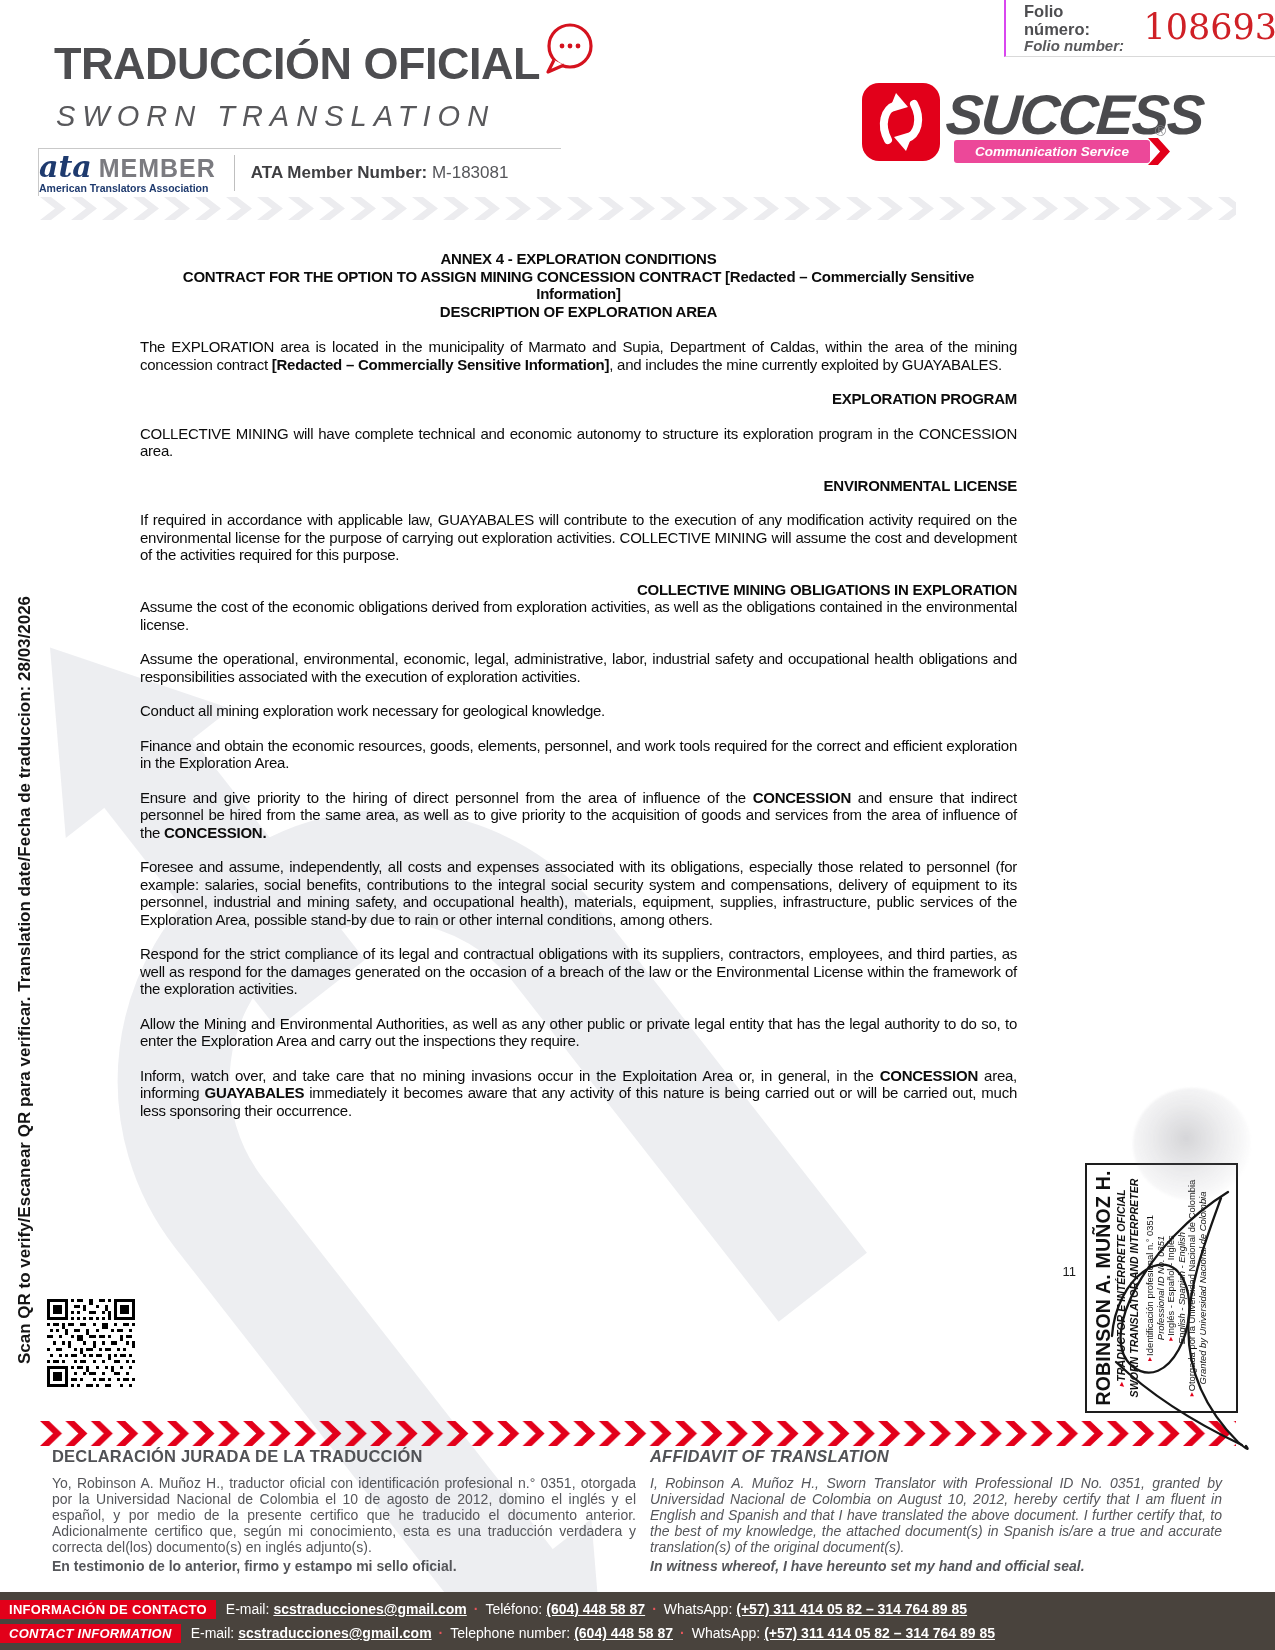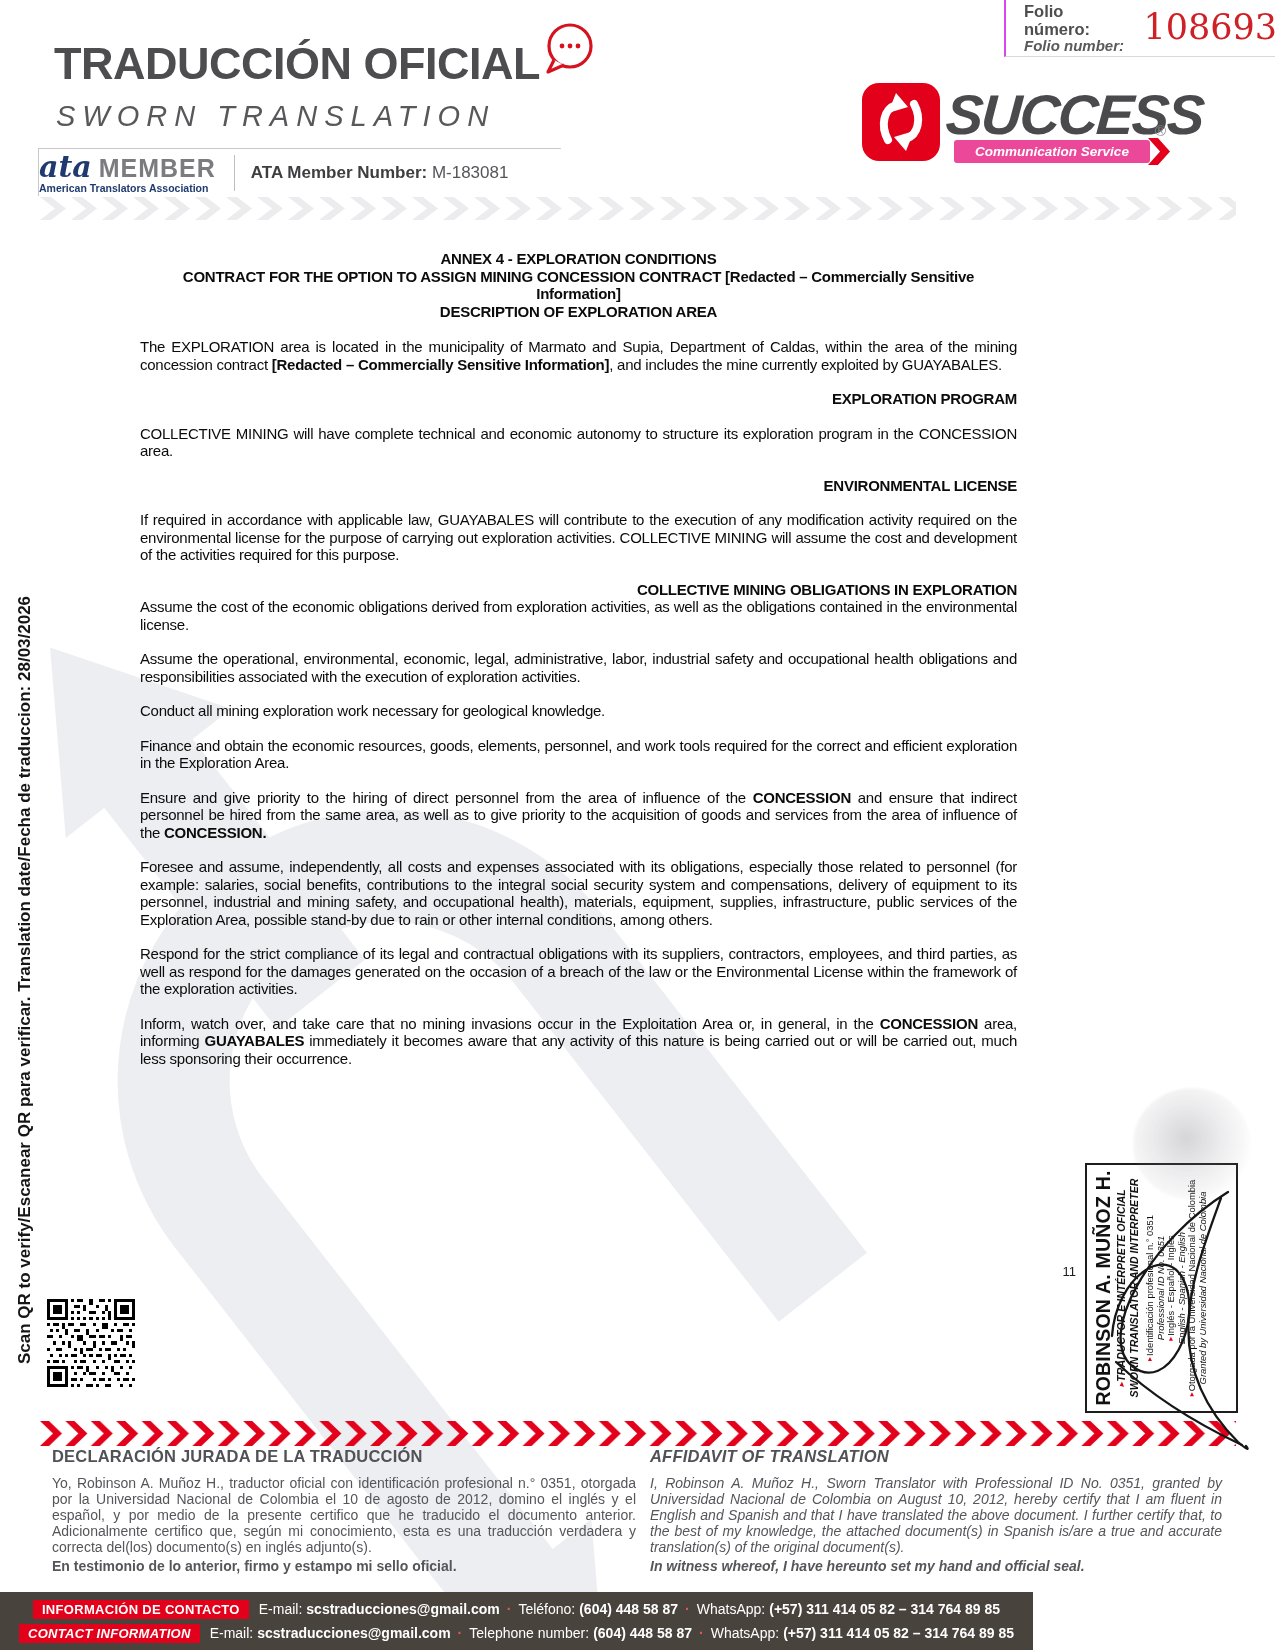--- a/index.html
+++ b/index.html
@@ -75,28 +75,28 @@
     filter:blur(1px);opacity:.55;z-index:5;}
   .signature{position:absolute;left:1000px;top:1150px;z-index:6;pointer-events:none;}
   
   .decl{position:absolute;top:1447px;z-index:3;color:#55565a;}
   .decl-es{left:52px;width:584px;}
   .decl-en{left:650px;width:572px;font-style:italic;}
   .decl h3{margin:0 0 9px 0;font-size:16.5px;font-weight:700;letter-spacing:.2px;color:#515256;}
   .decl .body{font-size:14px;line-height:16px;text-align:justify;margin:0;}
   .decl .closing{font-size:14px;line-height:18.2px;font-weight:700;margin:2px 0 0 0;}
   
-  .footer{position:absolute;left:0;top:1592px;width:1033px;height:58px;background:#49433d;z-index:6;
-    display:flex;flex-direction:column;align-items:center;justify-content:center;gap:5px;}
+  .footer{position:absolute;left:0;top:1592px;width:1275px;height:58px;background:#49433d;z-index:6;
+    display:flex;flex-direction:column;justify-content:center;gap:5px;}
   .f-row{display:flex;align-items:center;white-space:nowrap;font-size:14px;color:#fff;}
   .f-badge{background:#e2001a;color:#fff;font-weight:700;font-size:13px;padding:2px 9px;
     letter-spacing:.3px;margin-right:10px;}
   .f-badge.it{font-style:italic;}
   .f-row .lbl{font-weight:400;margin:0 4px 0 0;}
-  .f-row .val{font-weight:700;}
+  .f-row .val{font-weight:700;text-decoration:underline;}
   .f-sep{color:#e8555a;font-weight:700;margin:0 7px;}
 </style>
 </head>
 <body>
 
 <div class="page">
 
   <svg class="watermark" width="1275" height="1650">
     <g opacity="0.8" transform="rotate(-38 430 1150)">
       <g fill="none" stroke="#e9eaee" stroke-width="112" stroke-linecap="butt">
@@ -190,20 +190,21 @@
     <p>If required in accordance with applicable law, GUAYABALES will contribute to the execution of any modification activity required on the environmental license for the purpose of carrying out exploration activities. COLLECTIVE MINING will assume the cost and development of the activities required for this purpose.</p>
 
     <div class="hd tight">COLLECTIVE MINING OBLIGATIONS IN EXPLORATION</div>
     <p>Assume the cost of the economic obligations derived from exploration activities, as well as the obligations contained in the environmental license.</p>
     <p>Assume the operational, environmental, economic, legal, administrative, labor, industrial safety and occupational health obligations and responsibilities associated with the execution of exploration activities.</p>
     <p>Conduct all mining exploration work necessary for geological knowledge.</p>
     <p>Finance and obtain the economic resources, goods, elements, personnel, and work tools required for the correct and efficient exploration in the Exploration Area.</p>
     <p><span>Ensure and give priority to the hiring of direct personnel from the area of influence of the </span><span class="b">CONCESSION</span><span> and ensure that indirect personnel be hired from the same area, as well as to give priority to the acquisition of goods and services from the area of influence of the </span><span class="b">CONCESSION.</span></p>
     <p>Foresee and assume, independently, all costs and expenses associated with its obligations, especially those related to personnel (for example: salaries, social benefits, contributions to the integral social security system and compensations, delivery of equipment to its personnel, industrial and mining safety, and occupational health), materials, equipment, supplies, infrastructure, public services of the Exploration Area, possible stand-by due to rain or other internal conditions, among others.</p>
     <p>Respond for the strict compliance of its legal and contractual obligations with its suppliers, contractors, employees, and third parties, as well as respond for the damages generated on the occasion of a breach of the law or the Environmental License within the framework of the exploration activities.</p>
+    <p>Allow the Mining and Environmental Authorities, as well as any other public or private legal entity that has the legal authority to do so, to enter the Exploration Area and carry out the inspections they require.</p>
     <p><span>Inform, watch over, and take care that no mining invasions occur in the Exploitation Area or, in general, in the </span><span class="b">CONCESSION</span><span> area, informing </span><span class="b">GUAYABALES</span><span> immediately it becomes aware that any activity of this nature is being carried out or will be carried out, much less sponsoring their occurrence.</span></p>
   </div>
 
   <div class="pagenum">11</div>
 
   <svg class="qr" width="88" height="90" viewBox="0 0 29 29" shape-rendering="crispEdges">
     <rect width="29" height="29" fill="#fff"></rect>
     <g fill="#000">
       <rect x="0" y="0" width="7" height="7"></rect>
         <rect x="1" y="1" width="5" height="5" fill="#fff"></rect>

